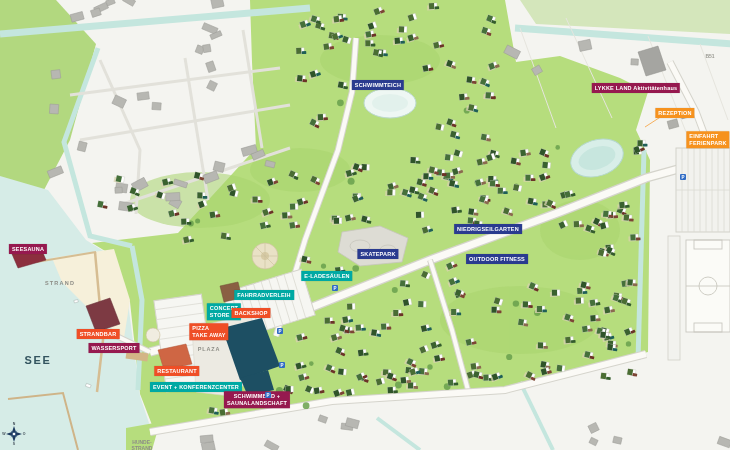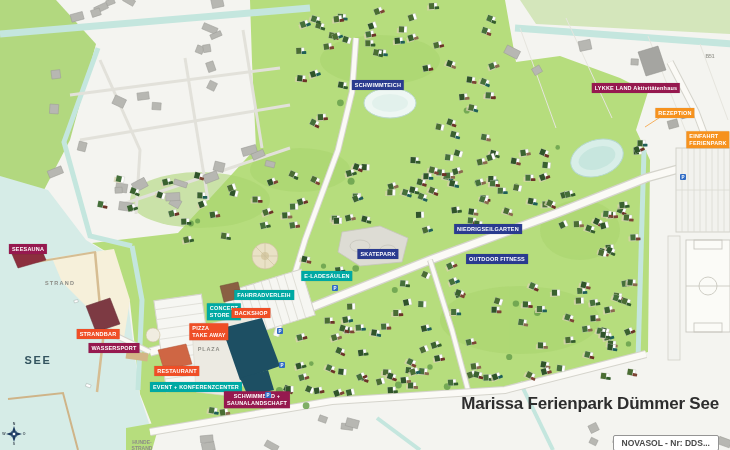--- a/index.html
+++ b/index.html
@@ -1568,18 +1568,14 @@
       <div class="p-icon" data-name="parking-icon" style="left: 280px; top: 331px;">P</div>
       <div class="p-icon" data-name="parking-icon" style="left: 282px; top: 365px;">P</div>
       <div class="p-icon" data-name="parking-icon" style="left: 268px; top: 395px;">P</div>
       <div class="p-icon" data-name="parking-icon" style="left: 683px; top: 177px;">P</div>
       <div class="compass-letter" data-name="compass-point" style="left: 14px; top: 424px;">N</div>
       <div class="compass-letter" data-name="compass-point" style="left: 24px; top: 434px;">O</div>
       <div class="compass-letter" data-name="compass-point" style="left: 14px; top: 444px;">S</div>
       <div class="compass-letter" data-name="compass-point" style="left: 4px; top: 434px;">W</div>
     </div>
 
-<div class="title-wrap" data-name="map-title-block">
-  <div class="map-title" data-name="map-title">Marissa Ferienpark Dümmer See</div><br>
-  <div class="map-badge" data-name="novasol-badge">NOVASOL - Nr: DDS...</div>
+
 </div>
 
-</div>
-
 </body></html>

